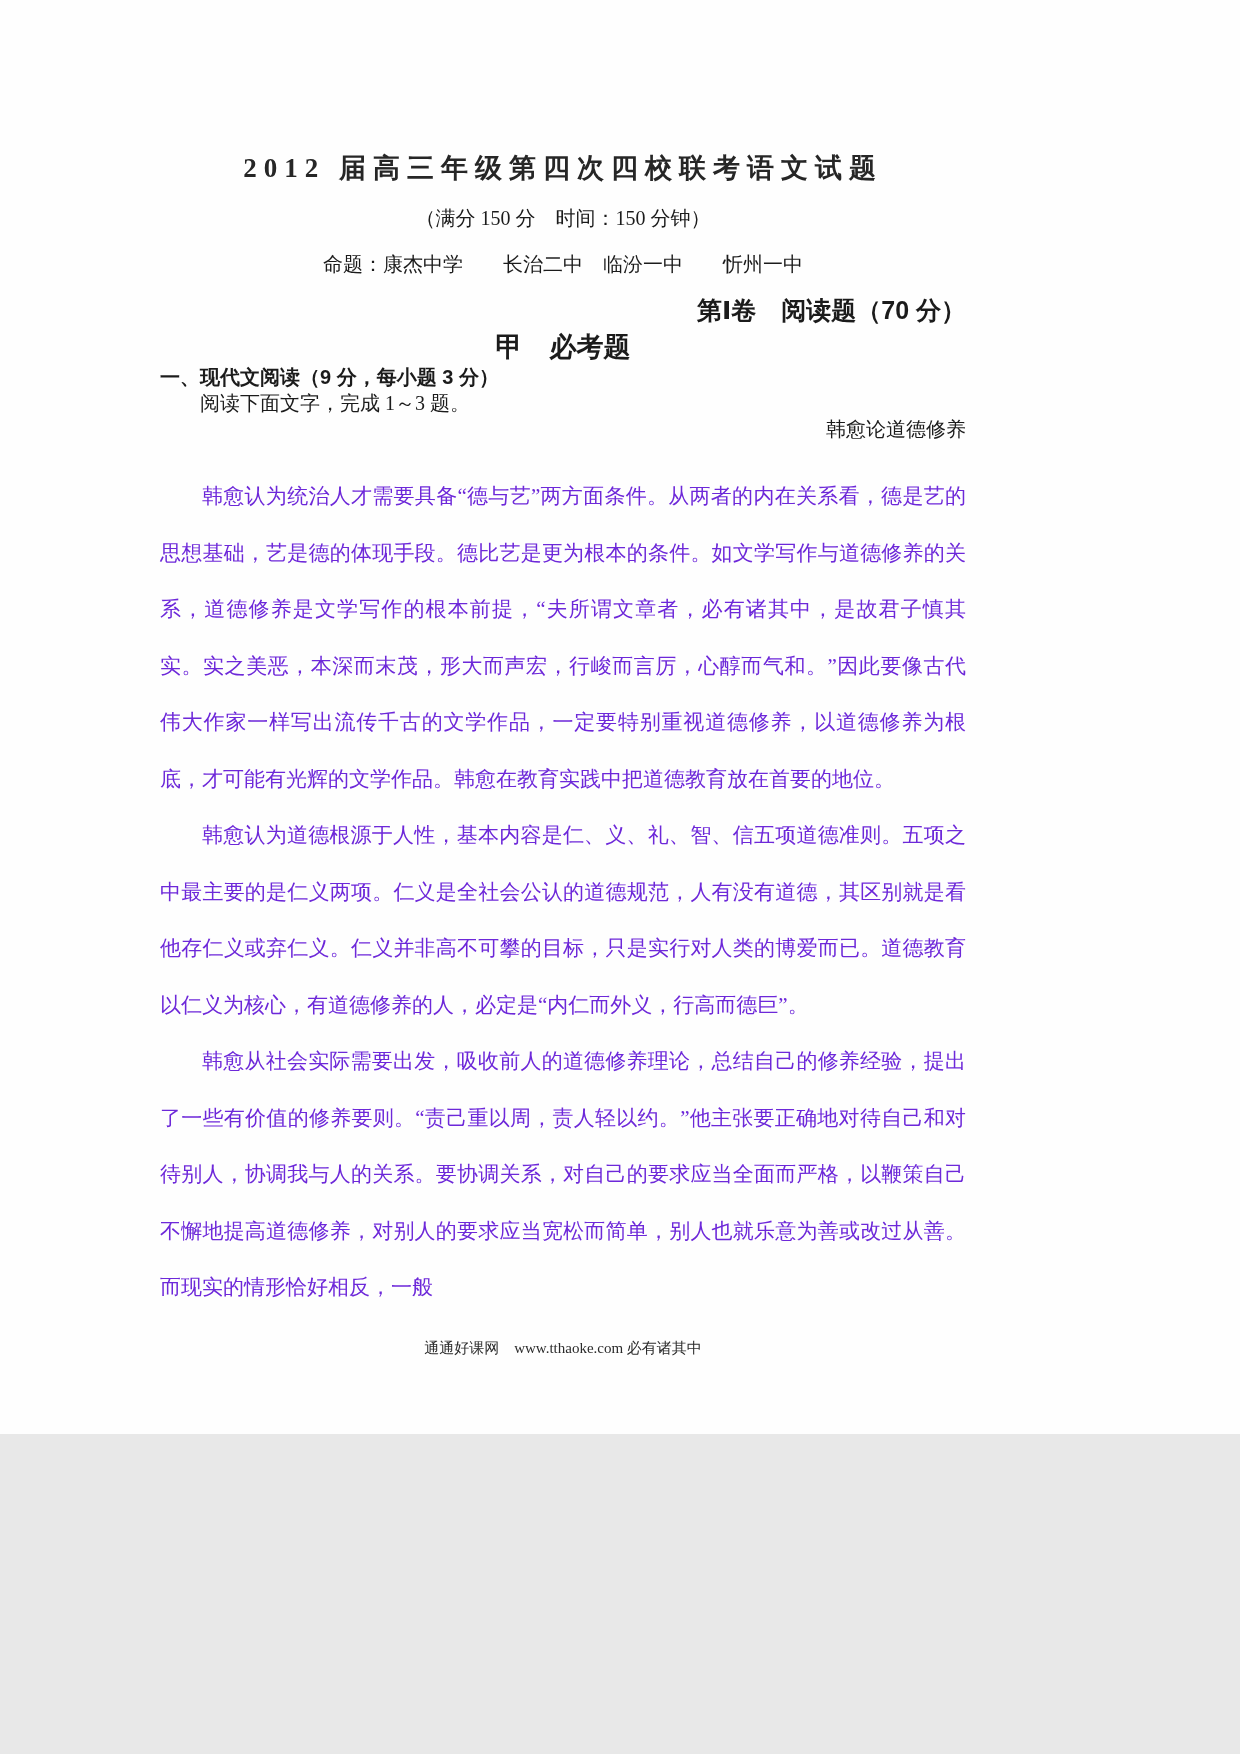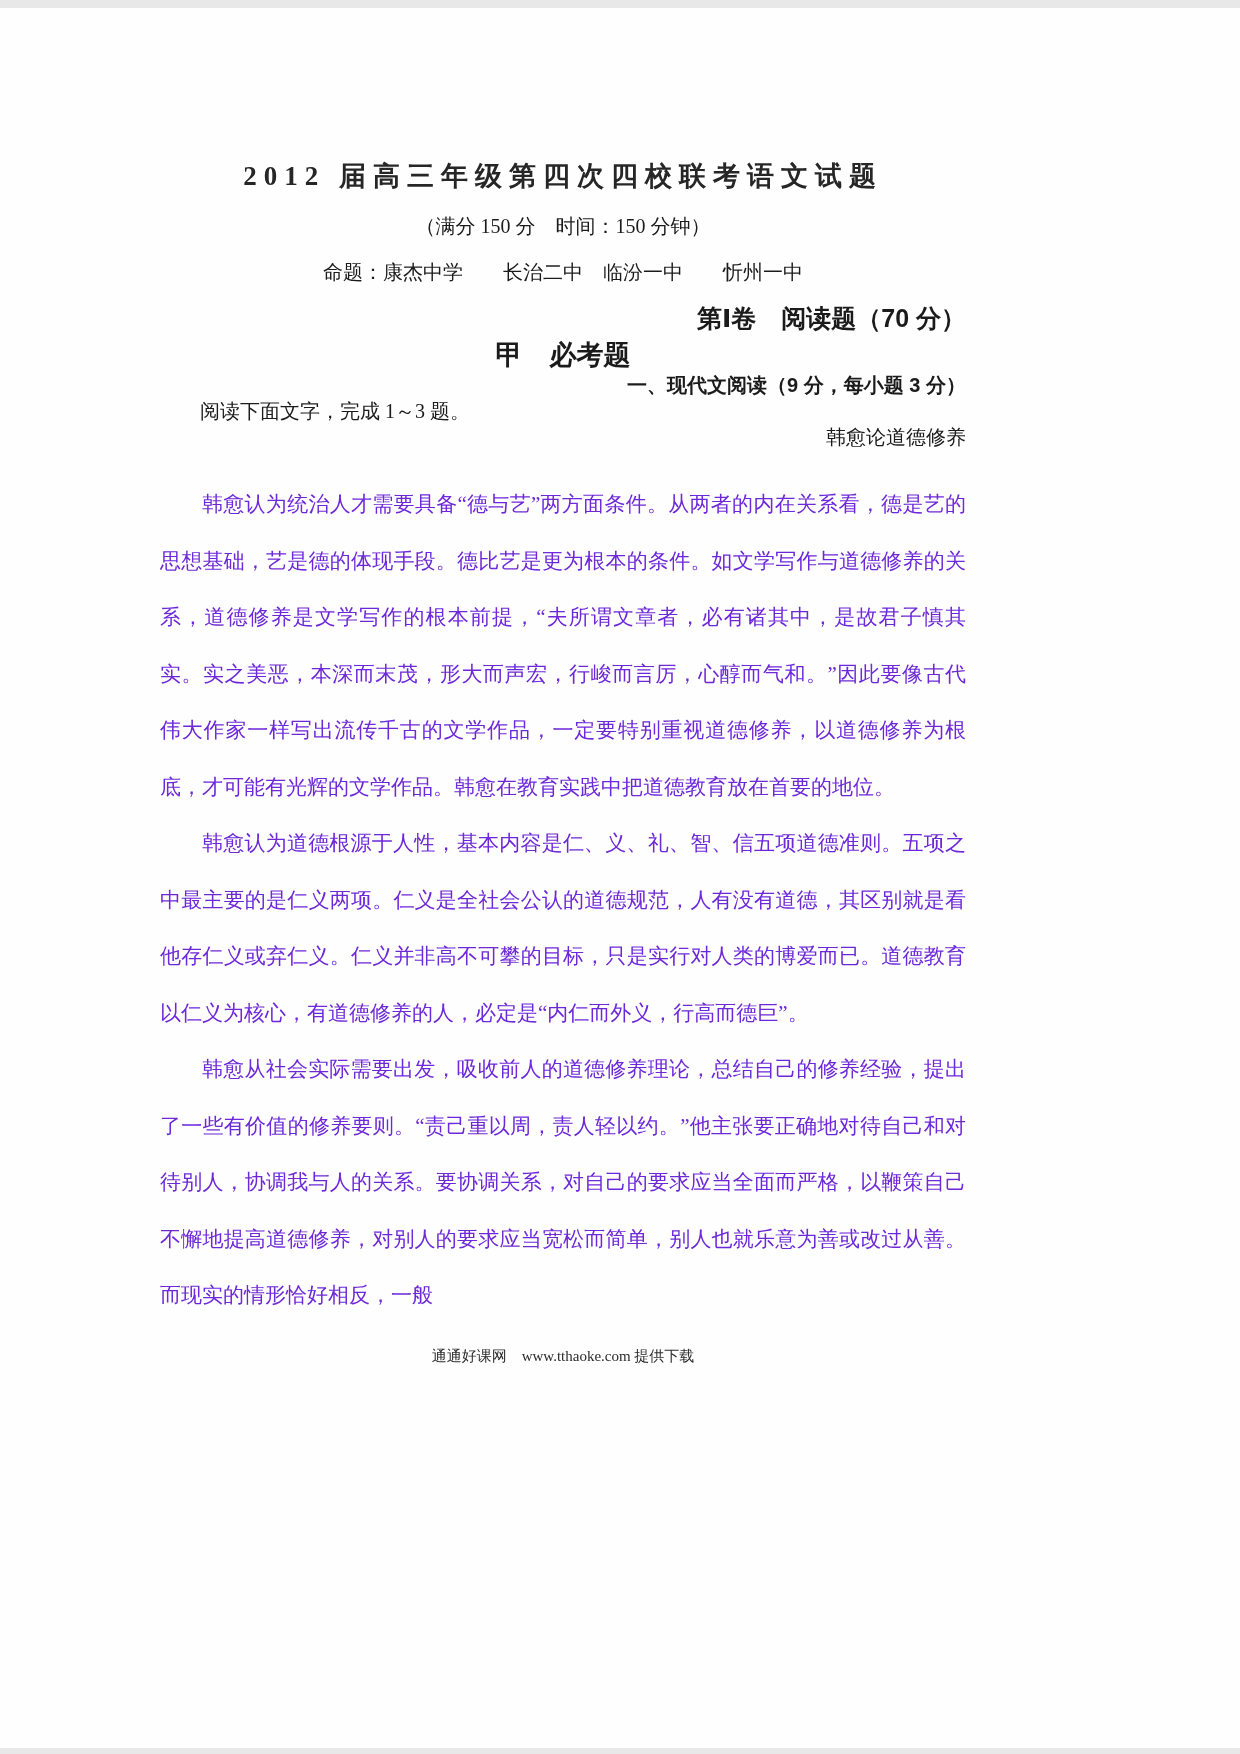--- a/index.html
+++ b/index.html
@@ -3,22 +3,22 @@
 <meta charset="utf-8">
 <style>
   html, body {
     margin: 0;
     padding: 0;
     background: #e8e8e8;
   }
   .sheet {
     position: relative;
     width: 1240px;
-    height: 1740px;
-    margin: 8px auto;
+    height: 1434px;
+    margin: 0 auto;
     background: #fefefe;
     color: #1b1b1b;
     font-family: "Liberation Serif", "DejaVu Serif", serif;
     overflow: hidden;
   }
   .content {
     position: absolute;
     left: 160px;
     top: 0;
     width: 806px;
@@ -61,21 +61,20 @@
     text-align: center;
     line-height: 30px;
     font-family: "Liberation Sans", "DejaVu Sans", sans-serif;
   }
   .section-heading {
     margin-top: 2px;
     font-size: 20px;
     font-weight: bold;
     line-height: 26px;
     font-family: "Liberation Sans", "DejaVu Sans", sans-serif;
-    text-align: right;
   }
   .reading-instruction {
     font-size: 20px;
     line-height: 26px;
     padding-left: 40px;
   }
   .article-title {
     font-size: 20px;
     text-align: right;
     line-height: 26px;
@@ -120,16 +119,16 @@
     <div class="reading-instruction">阅读下面文字，完成 1～3 题。</div>
 
     <div class="article-title">韩愈论道德修养</div>
 
     <div class="article-body">
       <p class="article-paragraph">韩愈认为统治人才需要具备“德与艺”两方面条件。从两者的内在关系看，德是艺的思想基础，艺是德的体现手段。德比艺是更为根本的条件。如文学写作与道德修养的关系，道德修养是文学写作的根本前提，“夫所谓文章者，必有诸其中，是故君子慎其实。实之美恶，本深而末茂，形大而声宏，行峻而言厉，心醇而气和。”因此要像古代伟大作家一样写出流传千古的文学作品，一定要特别重视道德修养，以道德修养为根底，才可能有光辉的文学作品。韩愈在教育实践中把道德教育放在首要的地位。</p>
       <p class="article-paragraph">韩愈认为道德根源于人性，基本内容是仁、义、礼、智、信五项道德准则。五项之中最主要的是仁义两项。仁义是全社会公认的道德规范，人有没有道德，其区别就是看他存仁义或弃仁义。仁义并非高不可攀的目标，只是实行对人类的博爱而已。道德教育以仁义为核心，有道德修养的人，必定是“内仁而外义，行高而德巨”。</p>
       <p class="article-paragraph">韩愈从社会实际需要出发，吸收前人的道德修养理论，总结自己的修养经验，提出了一些有价值的修养要则。“责己重以周，责人轻以约。”他主张要正确地对待自己和对待别人，协调我与人的关系。要协调关系，对自己的要求应当全面而严格，以鞭策自己不懈地提高道德修养，对别人的要求应当宽松而简单，别人也就乐意为善或改过从善。而现实的情形恰好相反，一般</p>
     </div>
 
-    <div class="footer-credit">通通好课网　www.tthaoke.com 提供下载</div>
+    <div class="footer-credit">通通好课网　www.tthaoke.com 必有诸其中</div>
 
   </div>
 </div>
 
 </body></html>

